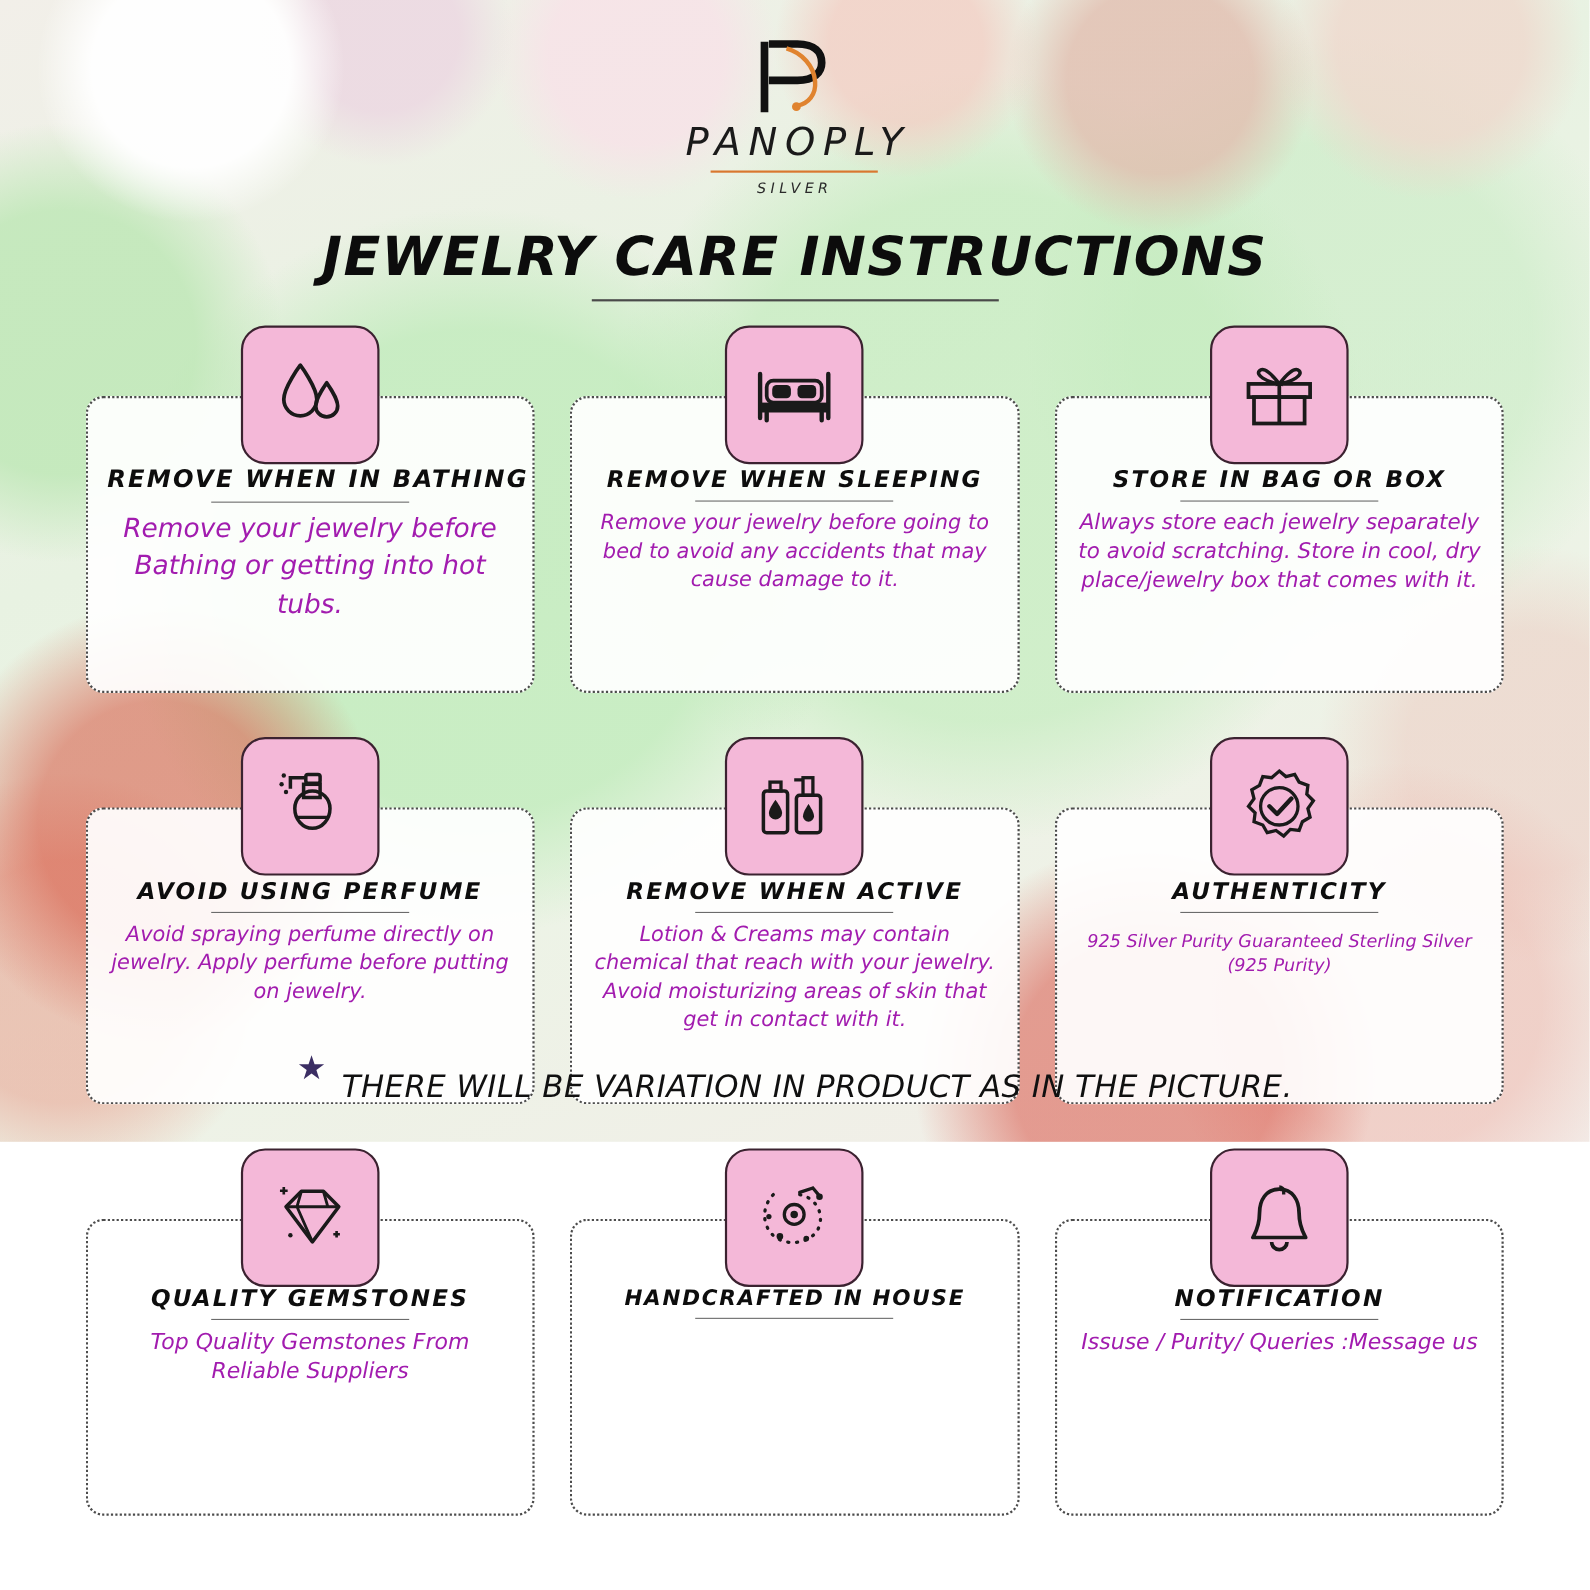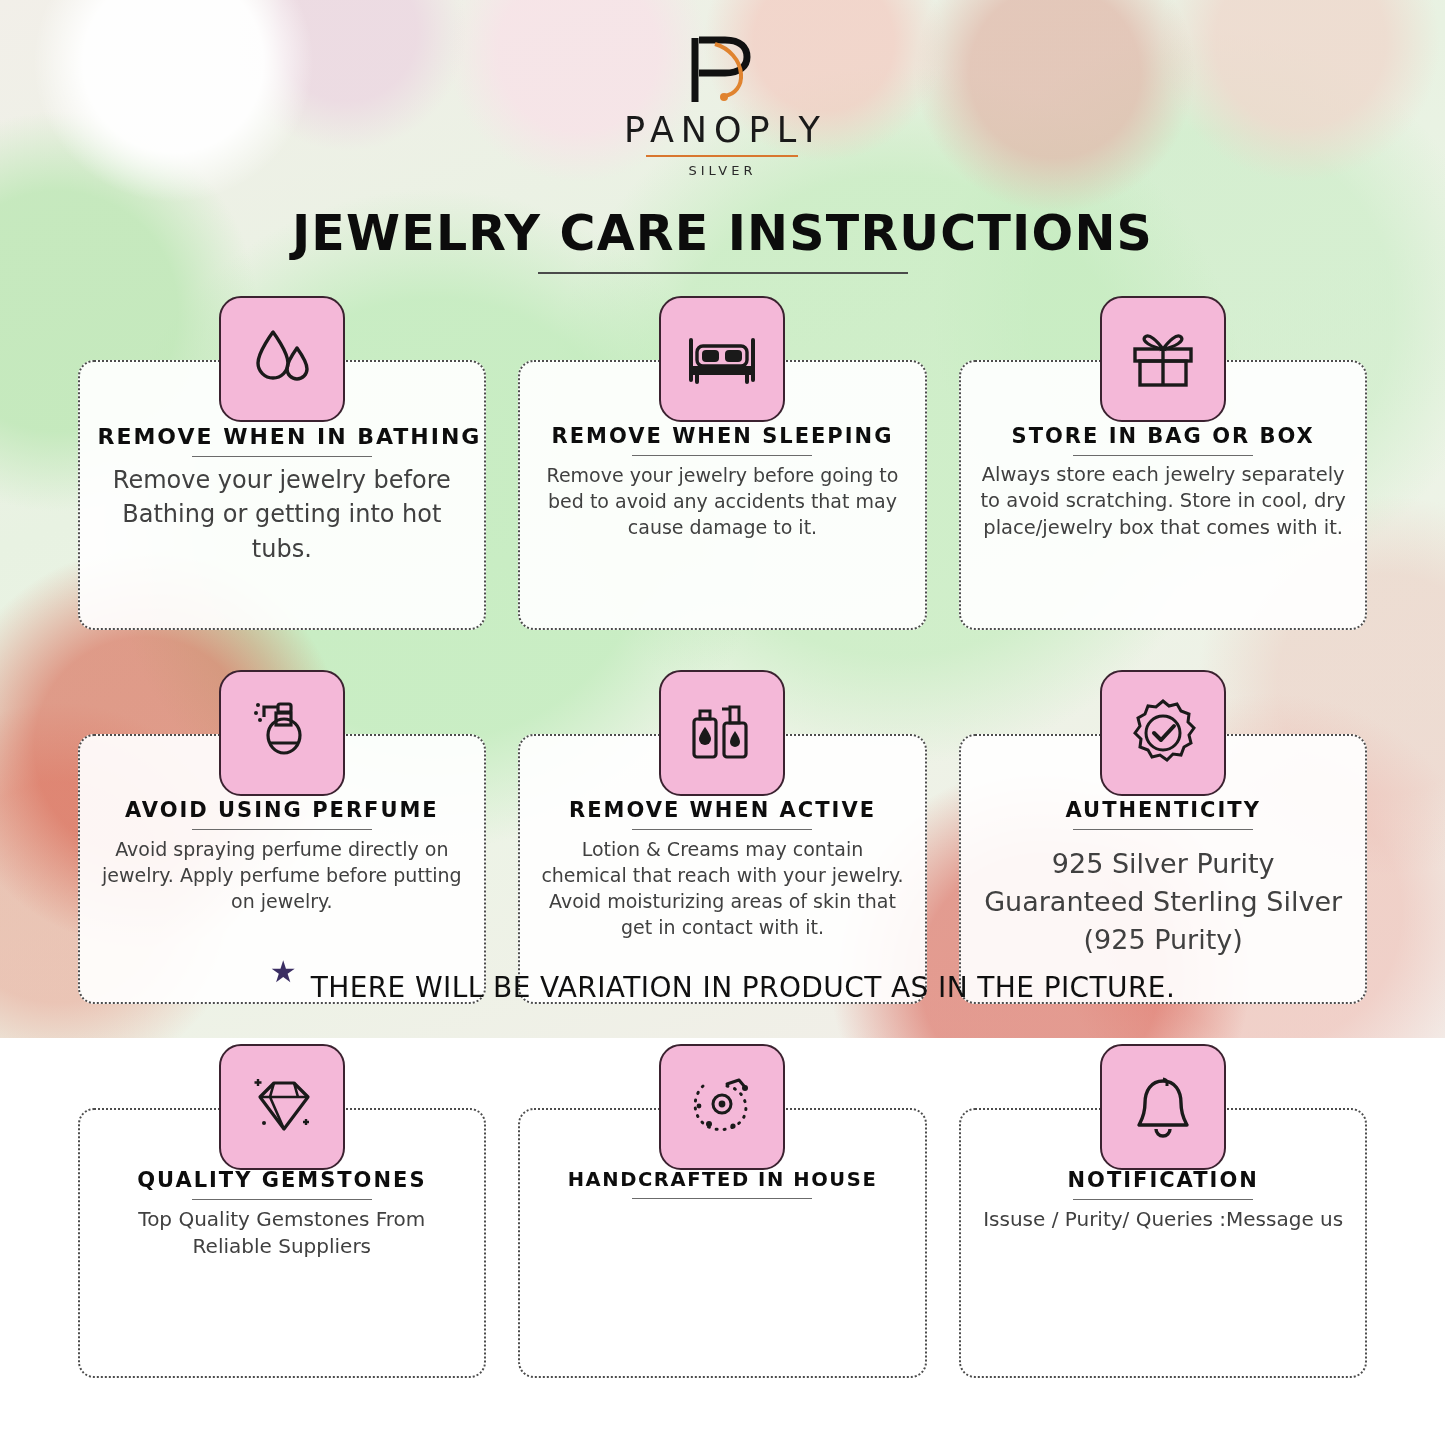--- a/index.html
+++ b/index.html
@@ -26,20 +26,21 @@
       radial-gradient(circle at 4% 30%, rgba(188,231,180,0.8) 0 120px, rgba(255,255,255,0) 200px),
       radial-gradient(circle at 10% 72%, rgba(214,83,62,0.55) 0 110px, rgba(255,255,255,0) 200px),
       radial-gradient(circle at 4% 86%, rgba(231,140,122,0.45) 0 110px, rgba(255,255,255,0) 190px),
       radial-gradient(circle at 72% 94%, rgba(214,72,58,0.5) 0 120px, rgba(255,255,255,0) 210px),
       radial-gradient(circle at 88% 88%, rgba(238,180,170,0.5) 0 130px, rgba(255,255,255,0) 220px),
       radial-gradient(circle at 96% 66%, rgba(236,200,190,0.5) 0 110px, rgba(255,255,255,0) 190px),
       radial-gradient(circle at 30% 50%, rgba(190,235,185,0.75) 0 220px, rgba(255,255,255,0) 330px),
       radial-gradient(circle at 62% 40%, rgba(196,236,190,0.7) 0 240px, rgba(255,255,255,0) 350px),
       radial-gradient(circle at 84% 30%, rgba(200,236,196,0.6) 0 180px, rgba(255,255,255,0) 280px),
       linear-gradient(160deg, #f2efe9 0%, #e8f2e2 35%, #ecf4e6 60%, #f3ece8 100%);
+    font-style: italic;
   }
   .header {
     padding-top: 34px;
     text-align: center;
   }
   .logo {
     display: inline-block;
     text-align: center;
     line-height: 1;
   }
@@ -141,29 +142,29 @@
   .card-rule {
     width: 180px;
     height: 1px;
     background: #6b6b6b;
     margin: 7px auto 6px;
   }
   .card-text {
     font-family: "DejaVu Sans", sans-serif;
     font-size: 19px;
     line-height: 1.38;
-    color: #404040;
+    color: #a21caf;
     margin: 0;
   }
   .cell-1 .card-text { font-size: 24px; line-height: 1.45; }
   .cell-1 .card-title { font-size: 22px; }
   .cell-3 .card-text { font-size: 19.5px; }
   .cell-4 .card-text,
   .cell-5 .card-text { font-size: 19px; }
-  .cell-6 .card-text { font-size: 27px; line-height: 1.42; margin-top: 15px; }
+  .cell-6 .card-text { font-size: 16px; line-height: 1.42; margin-top: 15px; }
   .cell-7 .card-text,
   .cell-8 .card-text,
   .cell-9 .card-text { font-size: 20px; }
   .row3 .card { padding-top: 58px; }
   .footer {
     position: absolute;
     bottom: 34px;
     left: 0;
     right: 0;
     text-align: center;

